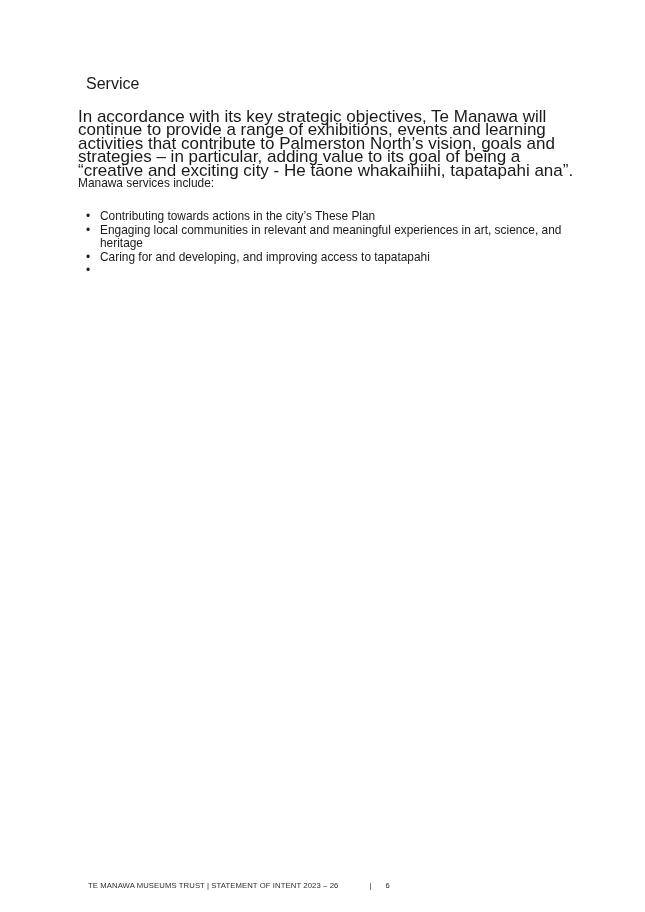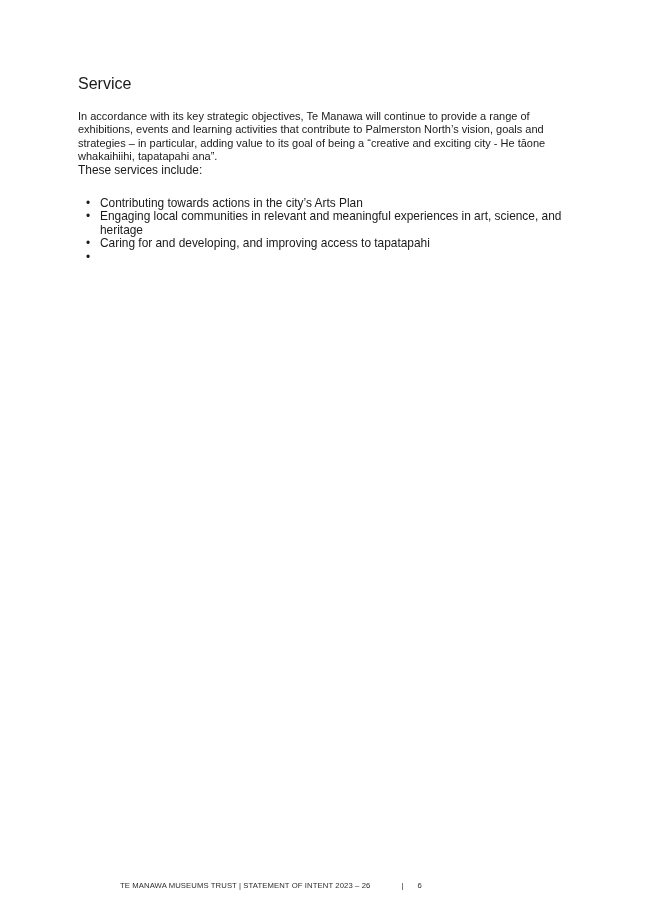--- a/index.html
+++ b/index.html
@@ -16,29 +16,29 @@
     font-family: "Liberation Sans", sans-serif;
     color: #1a1a1a;
   }
   .content {
     position: absolute;
     left: 78px;
     top: 75px;
     width: 498px;
   }
   .doc-heading {
-    margin: 0 0 17px 0;
+    margin: 0 0 17px 8px;
     font-size: 16px;
     font-weight: 400;
     line-height: 18px;
     color: #1a1a1a;
   }
   .doc-paragraph {
     margin: 0;
-    font-size: 11px;
+    font-size: 17px;
     line-height: 13.4px;
     width: 496px;
   }
   .doc-intro-line {
     margin: 0;
     font-size: 11.9px;
     line-height: 13.4px;
   }
   .doc-bullets {
     margin: 20px 0 0 0;
@@ -65,21 +65,21 @@
     top: 879px;
     width: 645px;
     height: 14px;
     font-size: 7.7px;
     line-height: 12px;
     color: #2d2d2d;
     display: flex;
     align-items: center;
   }
   .doc-footer .footer-title {
-    margin-left: 120px;
+    margin-left: 88px;
     letter-spacing: 0.1px;
     white-space: nowrap;
   }
   .doc-footer .footer-separator {
     margin-left: 31px;
   }
   .doc-footer .footer-page-number {
     margin-left: 14px;
   }
 </style>
@@ -87,27 +87,27 @@
 <body>
 
 <div class="page">
 
   <div class="content">
 
     <h1 class="doc-heading">Service</h1>
 
     <p class="doc-paragraph">In accordance with its key strategic objectives, Te Manawa will continue to provide a range of exhibitions, events and learning activities that contribute to Palmerston North’s vision, goals and strategies – in particular, adding value to its goal of being a “creative and exciting city - He tāone whakaihiihi, tapatapahi ana”.</p>
 
-    <p class="doc-intro-line">These services include:</p>
+    <p class="doc-intro-line">Manawa services include:</p>
 
     <ul class="doc-bullets">
 
         <li>
           <span class="bullet-glyph">•</span>
-          <span>Contributing towards actions in the city’s Arts Plan</span>
+          <span>Contributing towards actions in the city’s These Plan</span>
         </li>
 
         <li>
           <span class="bullet-glyph">•</span>
           <span>Engaging local communities in relevant and meaningful experiences in art, science, and heritage</span>
         </li>
 
         <li>
           <span class="bullet-glyph">•</span>
           <span>Caring for and developing, and improving access to tapatapahi</span>

